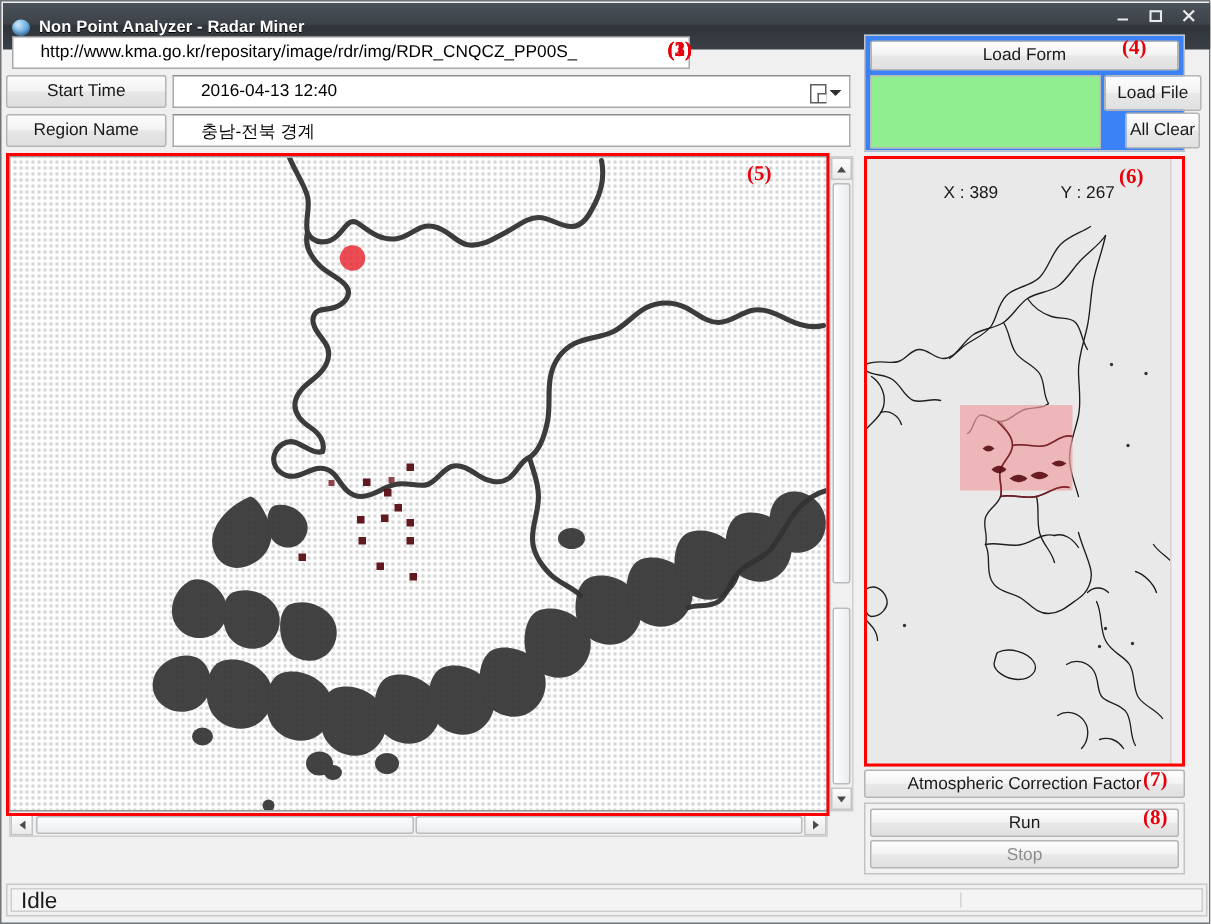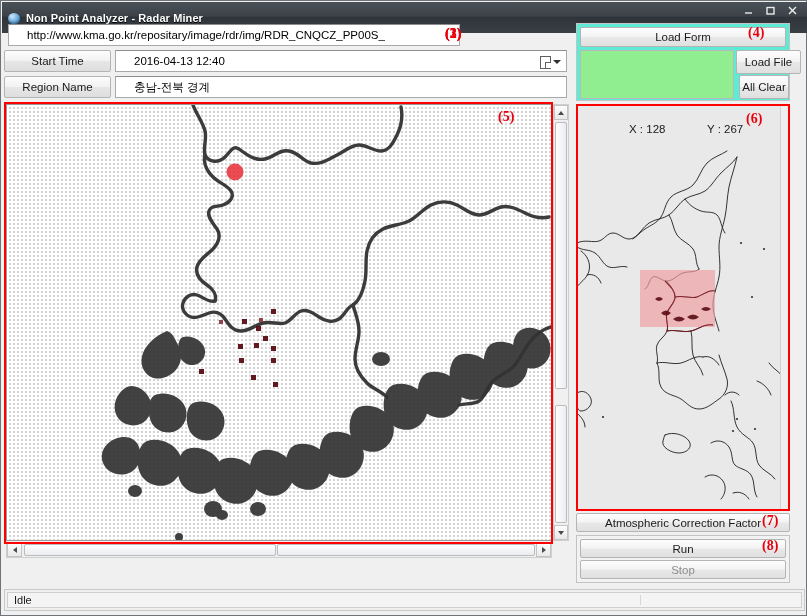--- a/index.html
+++ b/index.html
@@ -94,32 +94,32 @@
   .hsb{position:absolute;left:2px;bottom:2px;width:546px;height:16px;background:#f0f0f0;border:1px solid #cfcfcf;box-sizing:border-box;}
   .hsb .h-arrow{position:absolute;top:0;width:15px;height:14px;background:linear-gradient(to bottom,#fcfcfc,#e9e9e9);border:1px solid #c4c4c4;box-sizing:border-box;display:flex;align-items:center;justify-content:center;}
   .hsb .h-l{left:0;} .hsb .h-r{right:0;}
   .hsb .h-thumb{position:absolute;top:1px;bottom:1px;left:17px;width:250px;background:linear-gradient(to bottom,#fefefe,#eaecef);border:1px solid #b9bcc0;border-radius:2px;}
   .hsb .h-thumb2{position:absolute;top:1px;bottom:1px;left:270px;width:256px;background:linear-gradient(to bottom,#fefefe,#eaecef);border:1px solid #b9bcc0;border-radius:2px;}
 
   .red-box{position:absolute;border:2px solid #ff0000;box-sizing:border-box;pointer-events:none;}
 
   
   .right-col{position:absolute;left:575px;top:22px;width:229px;}
-  .loadform-group{position:absolute;left:0;top:0;width:214px;height:78px;background:#5eead4;border:1px solid #c3c3c3;box-sizing:border-box;}
+  .loadform-group{position:absolute;left:0;top:0;width:214px;height:78px;background:#3b82f6;border:1px solid #c3c3c3;box-sizing:border-box;}
   .btn{
     box-sizing:border-box;
     background:linear-gradient(to bottom,#fdfdfd 0%,#f3f3f3 48%,#e8e8e8 52%,#e0e0e0 100%);
     border:1px solid #b4b4b4;border-radius:2px;
     font-size:11.5px;color:#1a1a1a;
     display:flex;align-items:center;justify-content:center;cursor:default;
   }
   .btn-loadform{position:absolute;left:3px;top:3px;width:206px;height:20px;}
   .green-list{position:absolute;left:3px;top:26px;width:154px;height:49px;background:#90ee90;border:1px solid #b9b9b9;box-sizing:border-box;}
   .btn-loadfile{position:absolute;left:159px;top:26px;width:65px;height:24px;}
-  .btn-allclear{position:absolute;left:162px;top:51px;width:50px;height:24px;}
+  .btn-allclear{position:absolute;left:173px;top:51px;width:50px;height:24px;}
 
   .preview-panel{position:absolute;left:0;top:81px;width:214px;height:407px;background:#e9e9e9;border:1px solid #c3c3c3;box-sizing:border-box;overflow:hidden;}
   .coord{position:absolute;top:18px;font-size:11.5px;color:#1a1a1a;}
   .coord-x{left:52px;} .coord-y{left:130px;}
   .kmap{position:absolute;left:0px;top:42px;width:212px;height:362px;}
   .pv-scroll{position:absolute;right:0px;top:0px;width:9px;height:405px;background:#efefef;border-left:1px solid #d2d2d2;box-sizing:border-box;}
 
   .btn-acf{position:absolute;left:0px;top:490px;width:214px;height:19px;}
   .runstop{position:absolute;left:0px;top:512px;width:214px;height:48px;background:#f2f2f2;border:1px solid #c3c3c3;box-sizing:border-box;}
   .btn-run{position:absolute;left:3px;top:3px;width:206px;height:19px;}
@@ -129,21 +129,21 @@
   
   .statusbar{
     position:absolute;left:3px;bottom:4px;width:801px;height:22px;box-sizing:border-box;
     background:#f0f0f0;border:1px solid #c8c8c8;
   }
   .status-inner{
     position:absolute;left:2px;top:2px;right:2px;bottom:2px;
     background:#f4f4f4;border:1px solid #cfcfcf;box-sizing:border-box;
     display:flex;align-items:center;
   }
-  .status-text{font-size:11px;color:#1a1a1a;padding-left:6px;}
+  .status-text{font-size:15px;color:#1a1a1a;padding-left:6px;}
   .status-sep{position:absolute;right:160px;top:2px;bottom:2px;width:1px;background:#d5d5d5;}
 </style>
 </head>
 <body>
 
 <div id="app">
 
   <div class="titlebar">
     <div class="tb-icon">
         <div class="globe"></div>
@@ -311,21 +311,21 @@
       <div class="btn btn-loadfile">
         <span class="lab">Load File</span>
       </div>
       <div class="btn btn-allclear">
         <span class="lab">All Clear</span>
       </div>
     </div>
     <div class="anno" style="left:172px;top:2px;">(4)</div>
 
     <div class="preview-panel">
-      <div class="coord coord-x">X : 128</div>
+      <div class="coord coord-x">X : 389</div>
       <div class="coord coord-y">Y : 267</div>
 
       <svg class="kmap" viewBox="0 0 212 362">
         <rect x="0" y="0" width="212" height="362" fill="#e9e9e9"></rect>
         <g fill="none" stroke="#1e1e1e" stroke-width="0.9" stroke-linejoin="round" stroke-linecap="round">
 
           <path d="M0,96 C8,92 16,96 22,94 C28,92 30,86 36,86 C42,86 46,92 52,92 C58,92 62,86 68,82 C74,78 80,76 84,70 C88,64 88,56 94,50 C100,44 110,44 116,38 C122,32 124,22 130,16 C136,10 144,8 150,4"></path>
           <path d="M0,100 C6,104 12,102 18,106 C24,110 26,118 32,120 C38,122 44,118 50,120"></path>
 
           <path d="M4,104 C10,108 14,116 12,124 C10,132 2,136 0,140"></path>

